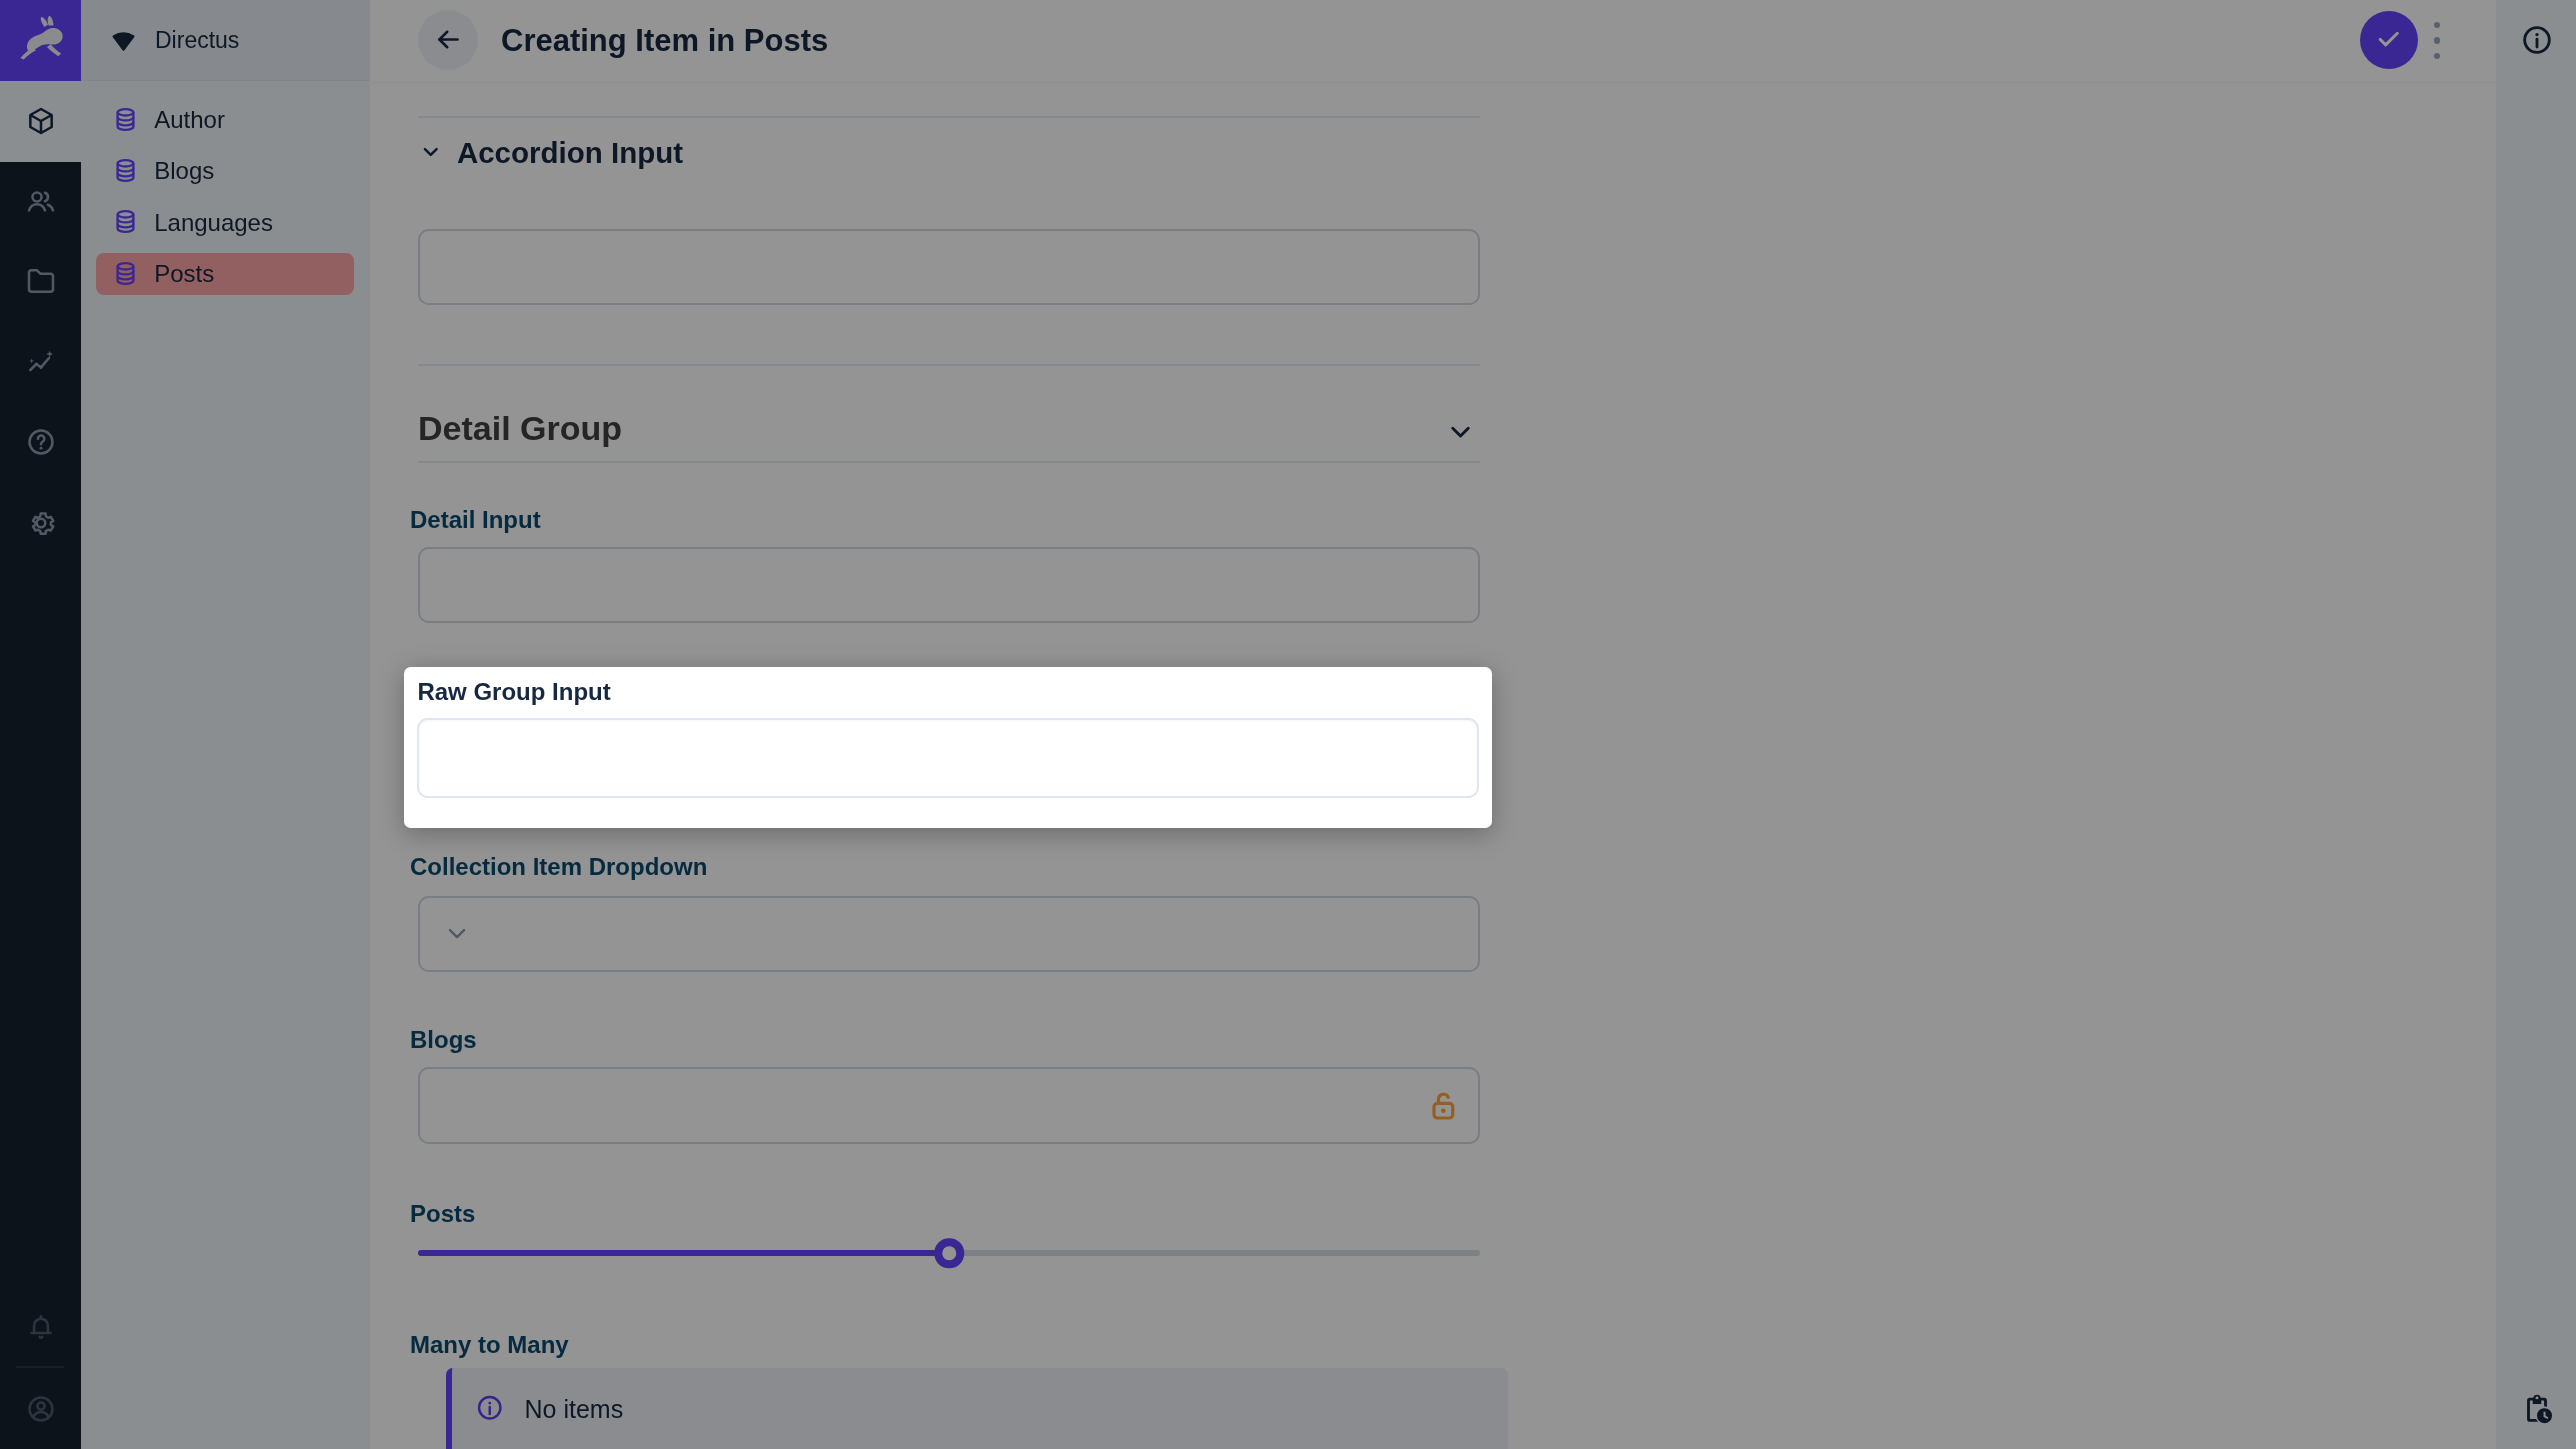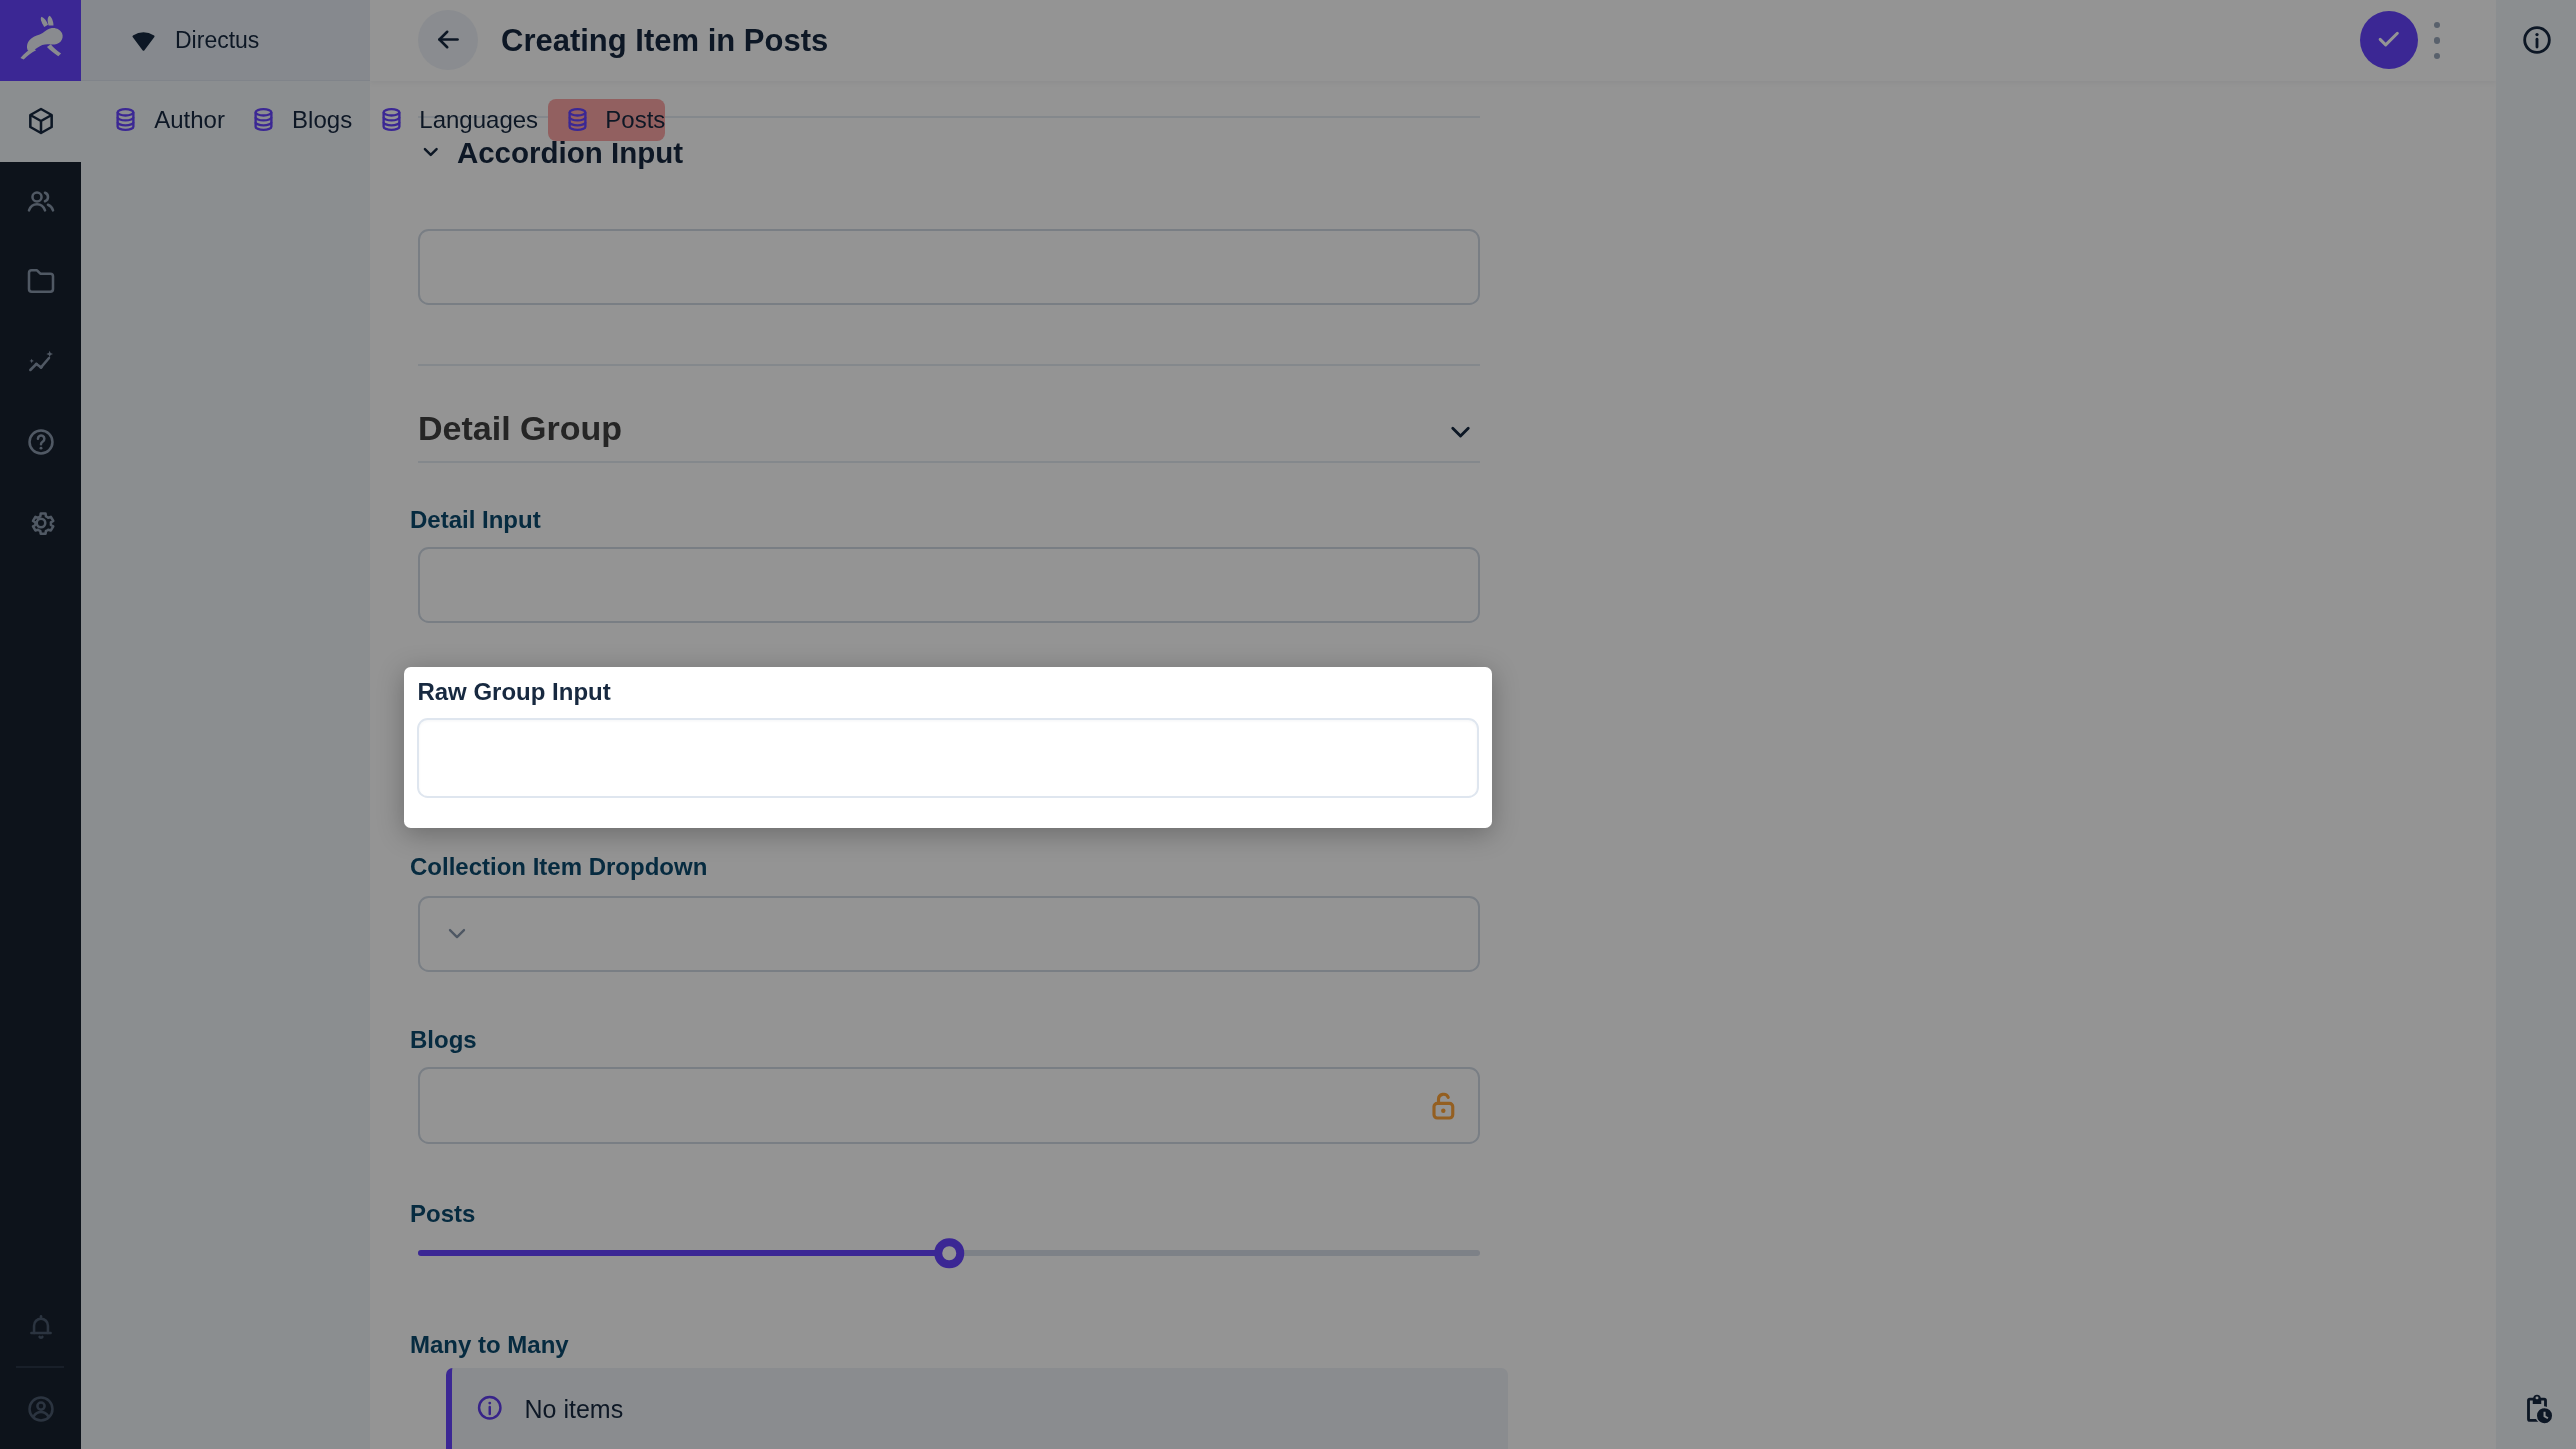--- a/index.html
+++ b/index.html
@@ -14,24 +14,24 @@
   .module-btn { width:81px; height:81px; display:flex; align-items:center;
                 justify-content:center; color:#8b99ad; }
   .module-btn.active { background:#f0f4f9; color:#172940; }
   .module-btn svg { width:32px; height:32px; }
   .mb-divider { left:16px; top:1366px; width:48px; height:2px; background:#2a3647; }
 
   
   .nav-sidebar { left:81px; top:0; width:289px; height:1449px; background:#f0f4f9; z-index:9; }
   .project-bar { left:0; top:0; width:289px; height:81px; background:#e7edf4;
                  border-bottom:1.3px solid #dde4ee; display:flex; align-items:center;
-                 padding-left:47px; gap:16px; }
+                 padding-left:27px; gap:16px; }
   .project-bar svg { width:31px; height:31px; }
   .project-name { font-size:23px; font-weight:500; color:#172940; }
-  .nav-items { left:15.4px; top:99px; width:258px; display:flex; flex-direction:row; gap:9.4px; }
+  .nav-items { left:15.4px; top:99px; width:258px; display:flex; flex-direction:column; gap:9.4px; }
   .nav-item { height:42px; border-radius:8px; display:flex; align-items:center;
               padding-left:16px; gap:14.8px; color:#172940; }
   .nav-item.active { background:#fca5a5; }
   .nav-item svg { width:27px; height:27px; flex:none; }
   .nav-label { font-size:24px; font-weight:500; }
 
   
   .header { left:370px; top:0; width:2126px; height:81px; background:#fff;
             box-shadow:0 2px 5.4px rgba(23,41,64,.05); z-index:8; }
   .back-btn { left:48px; top:10px; width:60px; height:60px; border-radius:50%;

